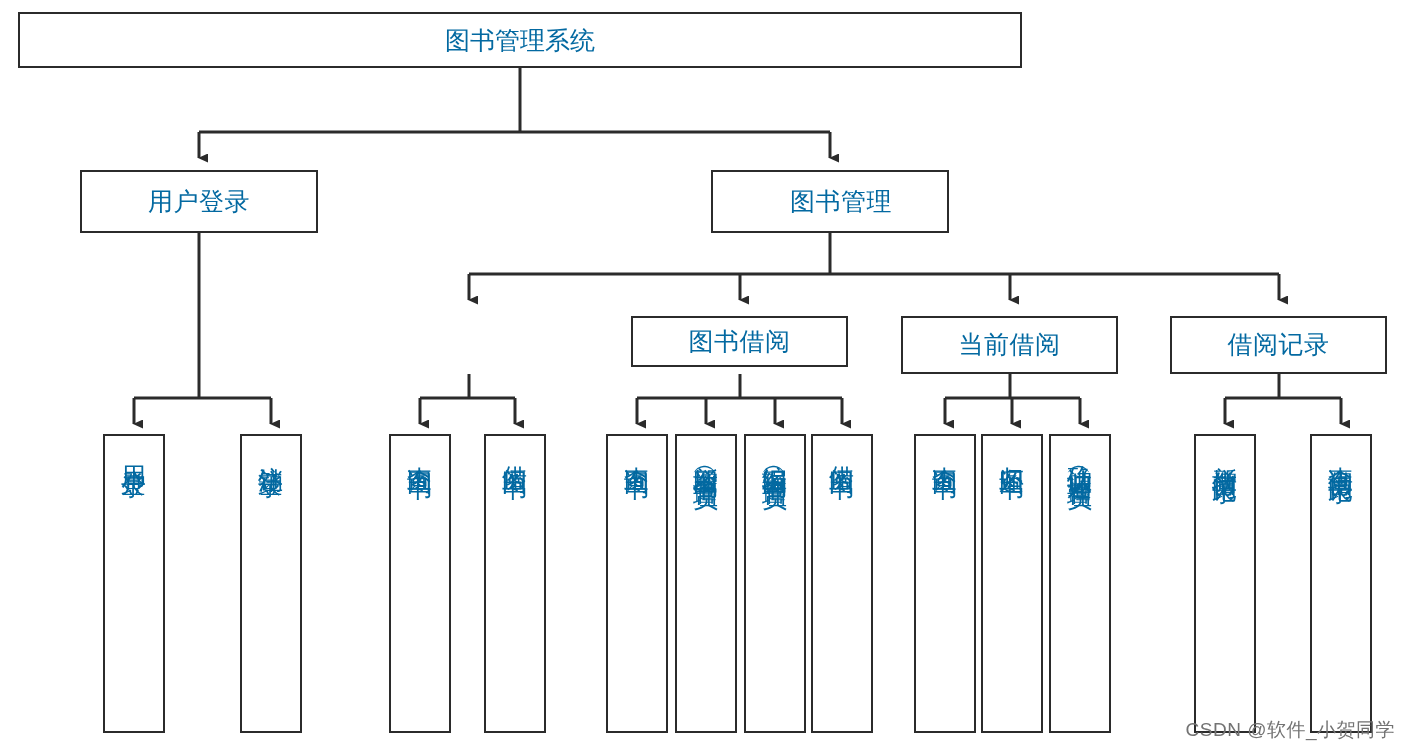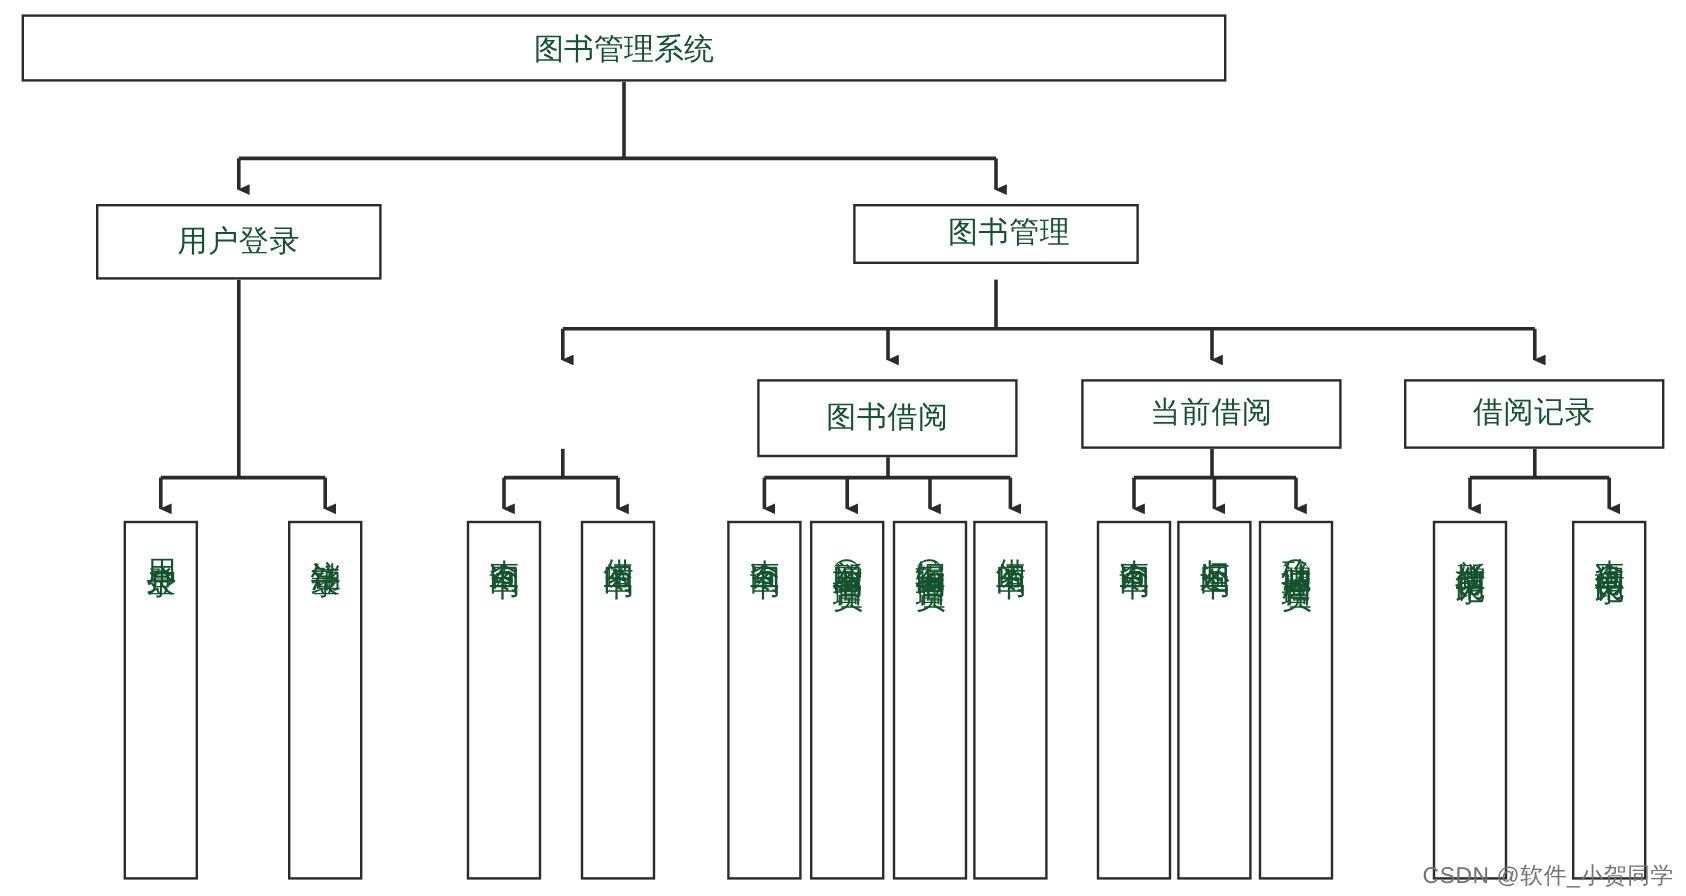--- a/index.html
+++ b/index.html
@@ -26,21 +26,21 @@
     pointer-events: none;
   }
   .node {
     position: absolute;
     box-sizing: border-box;
     background: #ffffff;
     border: 2px solid #2b2b2b;
     display: flex;
     align-items: center;
     justify-content: center;
-    color: #14532d;
+    color: #0369a1;
   }
   .node.horiz {
     font-size: 25px;
     letter-spacing: 0.5px;
     line-height: 1.1;
   }
   .node.root {
     font-size: 25px;
   }
   .node.leaf {
@@ -120,24 +120,24 @@
       <path d="M 1225 398 L 1341 398"></path>
       <path d="M 1225 398 L 1225 424" marker-end="url(#arrow)"></path>
       <path d="M 1341 398 L 1341 424" marker-end="url(#arrow)"></path>
     </g>
   </svg>
 
   <div class="node root" style="left:18px; top:12px; width:1004px; height:56px;">图书管理系统</div>
 
   <div class="node horiz" style="left:80px; top:170px; width:238px; height:63px;">用户登录</div>
 
-  <div class="node horiz" style="left:711px; top:170px; width:238px; height:50px;padding-left:22px;">图书管理</div>
+  <div class="node horiz" style="left:711px; top:170px; width:238px; height:63px;padding-left:22px;">图书管理</div>
 
 
-  <div class="node horiz" style="left:631px; top:316px; width:217px; height:65px;">图书借阅</div>
+  <div class="node horiz" style="left:631px; top:316px; width:217px; height:51px;">图书借阅</div>
 
   <div class="node horiz" style="left:901px; top:316px; width:217px; height:58px;">当前借阅</div>
 
   <div class="node horiz" style="left:1170px; top:316px; width:217px; height:58px;">借阅记录</div>
 
   <div class="node leaf" style="left:103px; top:434px; width:62px; height:299px;">
     <span class="vtext">用户登录</span>
   </div>
 
   <div class="node leaf" style="left:240px; top:434px; width:62px; height:299px;">

